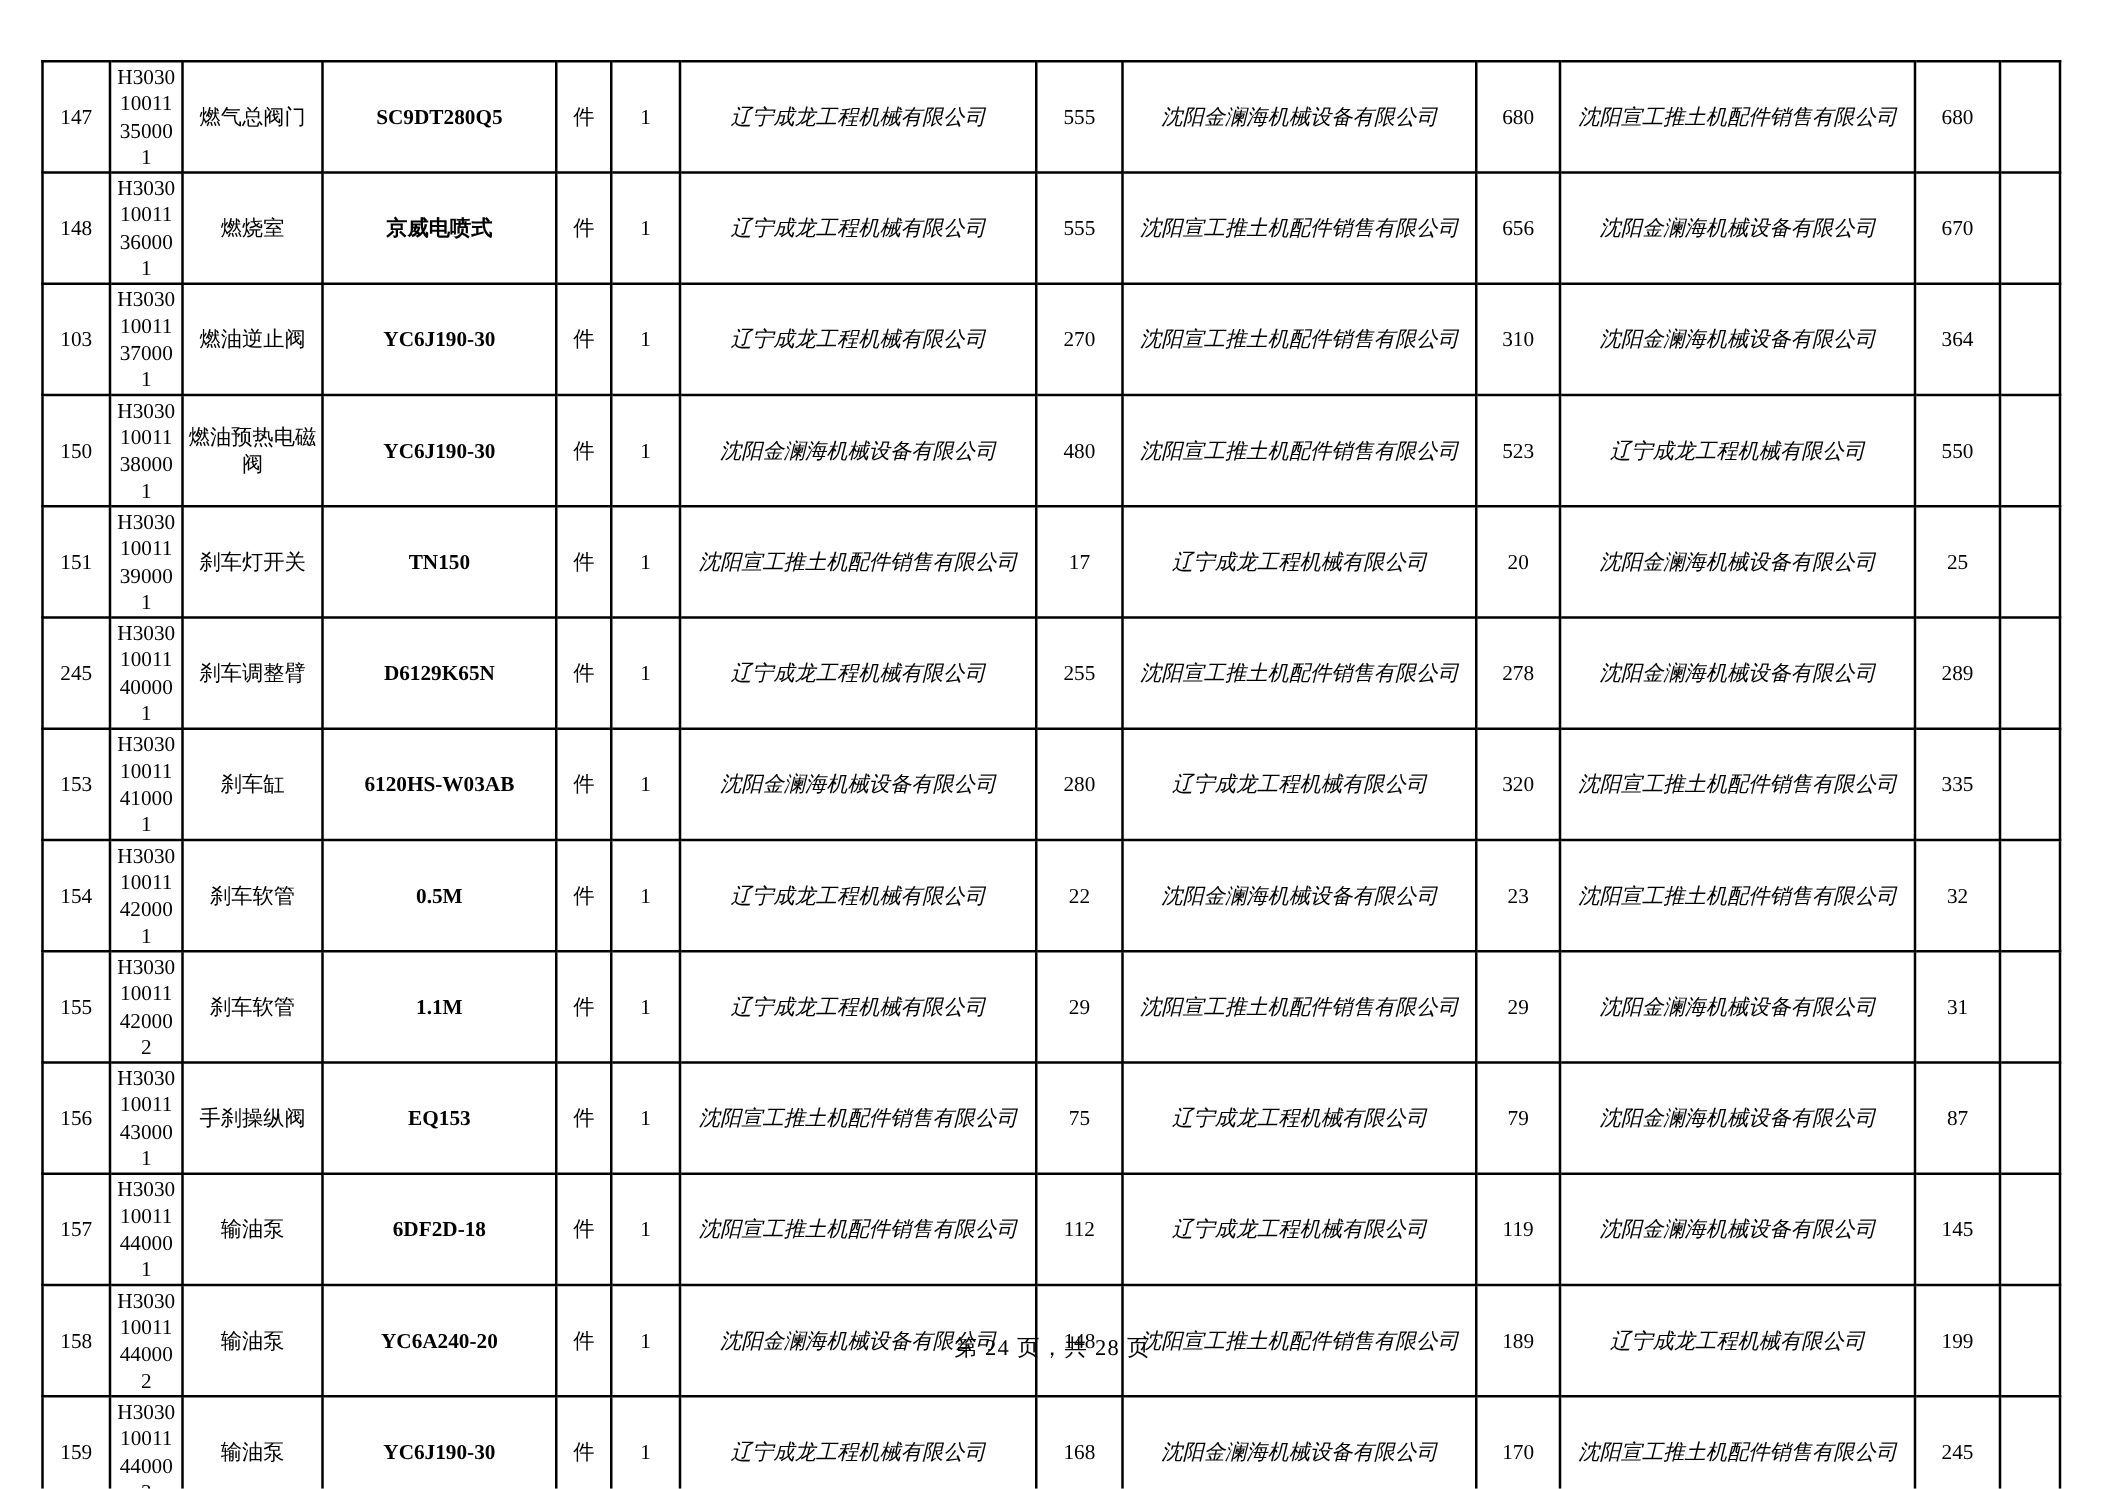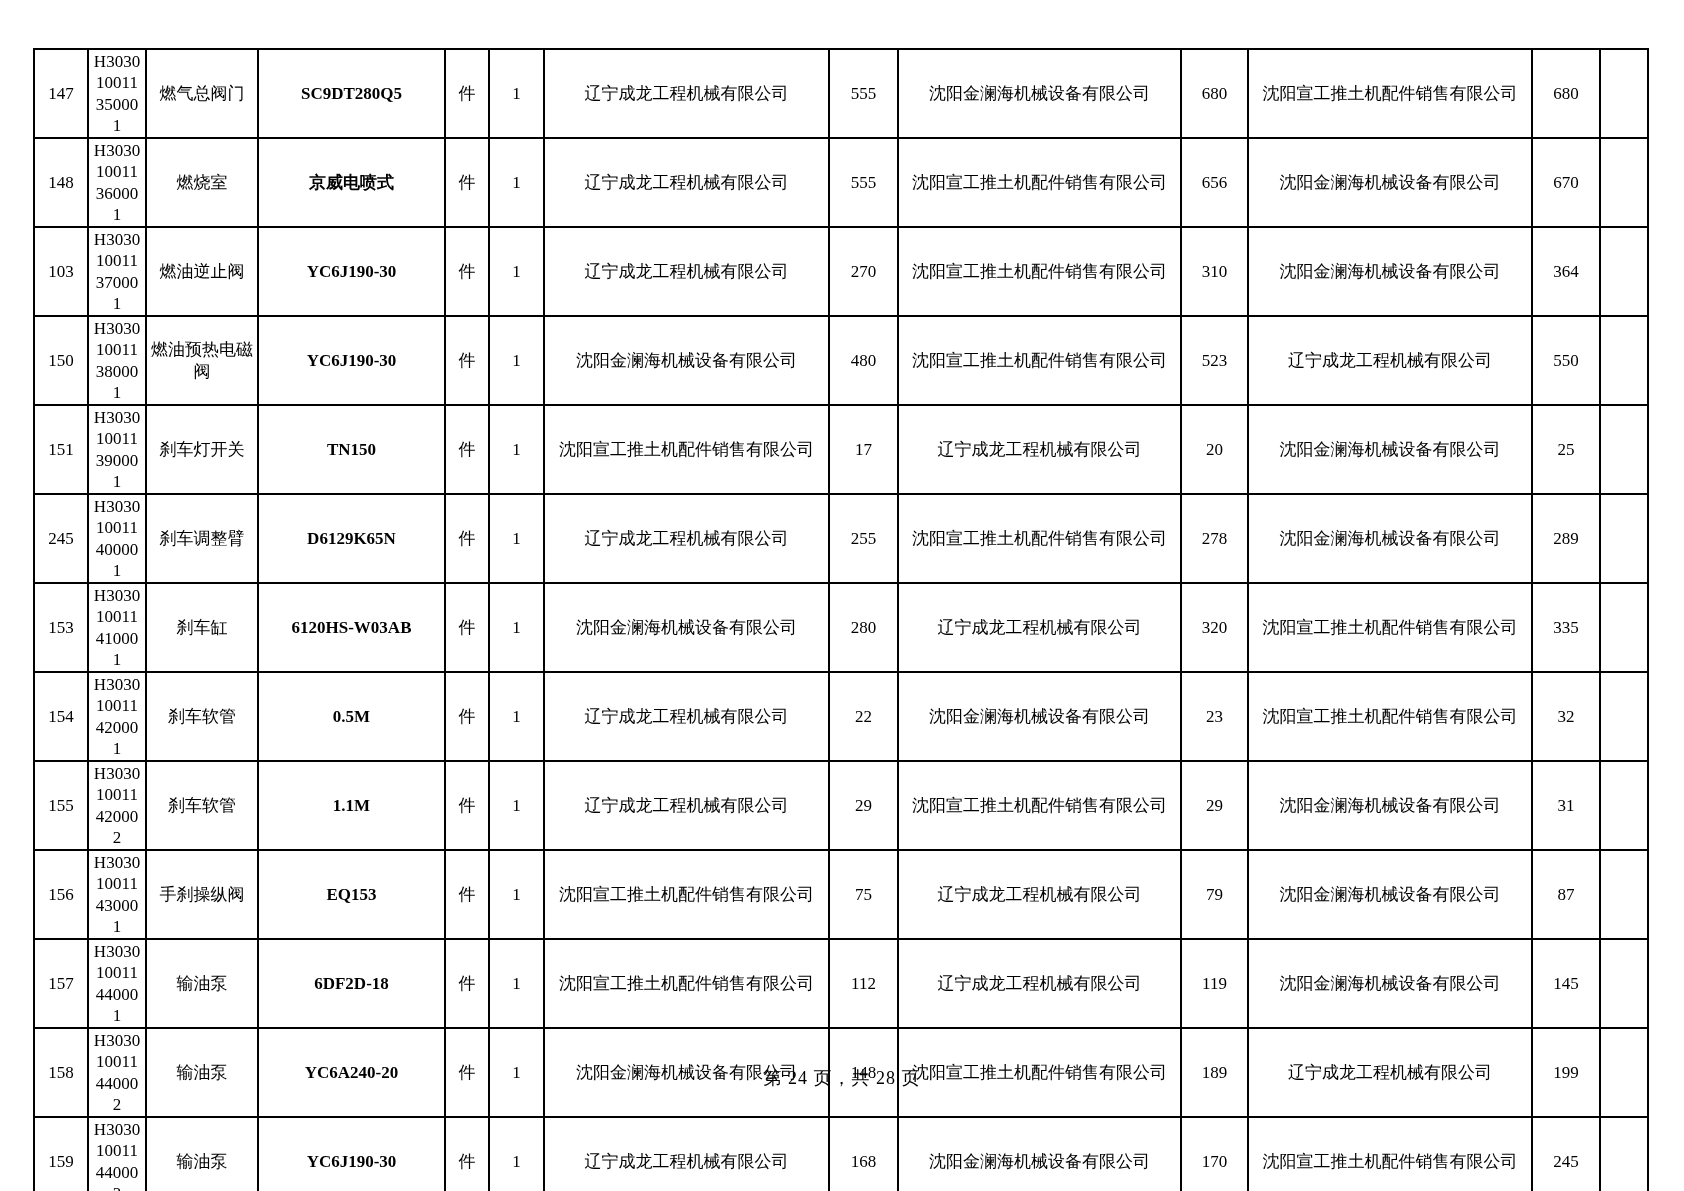--- a/index.html
+++ b/index.html
@@ -29,25 +29,25 @@
     text-align: center;
     vertical-align: middle;
     height: 36px;
     padding: 1px 3px;
     font-size: 17px;
     line-height: 1.25;
     word-break: break-all;
     overflow: hidden;
   }
   td.c-num  { font-size: 16px; margin-left: 21px; }
-  td.c-code { font-size: 10px; line-height: 1.2; padding: 0; border-radius: 20px; }
+  td.c-code { font-size: 10px; line-height: 1.2; padding: 0; }
   td.c-code .code-line { display: block; }
   td.c-spec { font-size: 16px; font-weight: bold; }
   td.c-qty, td.c-price { font-size: 16px; }
-  td.c-sup { font-size: 17px; }
+  td.c-sup { font-size: 17px; font-style: italic; }
   .footer {
     position: absolute;
     left: 0;
     top: 1066px;
     width: 100%;
     text-align: center;
     font-size: 18px;
     letter-spacing: 1px;
   }
 </style>

